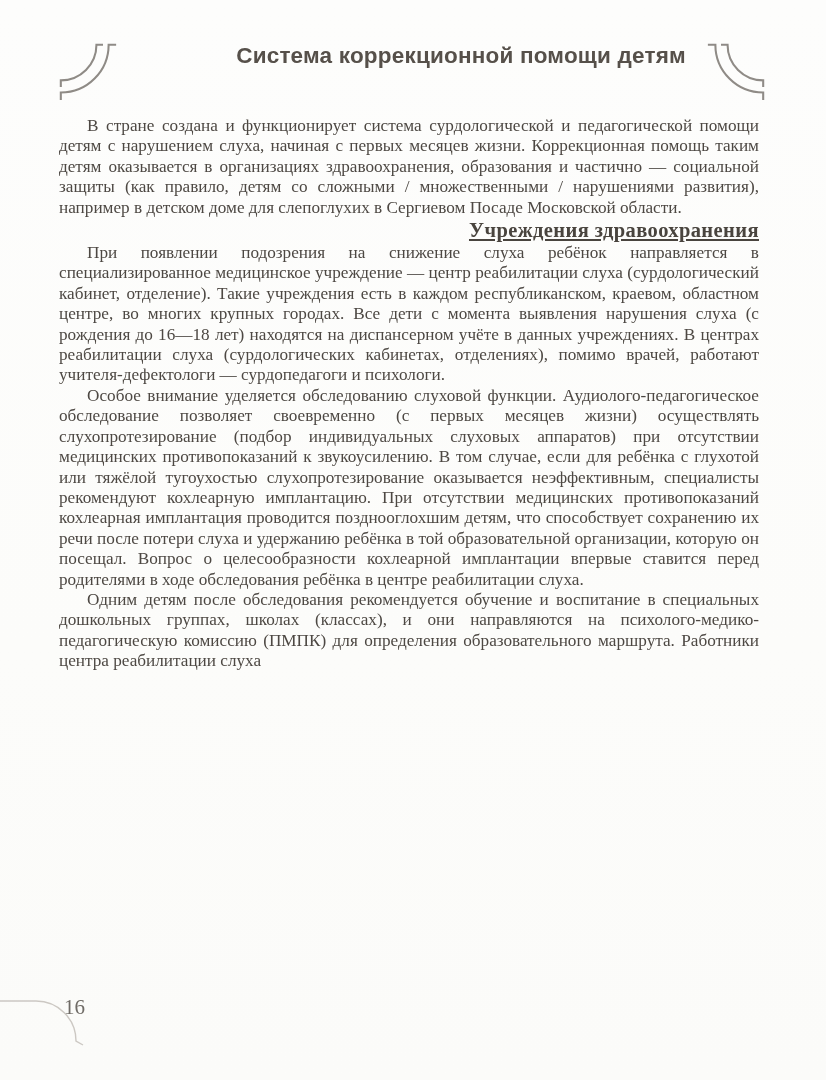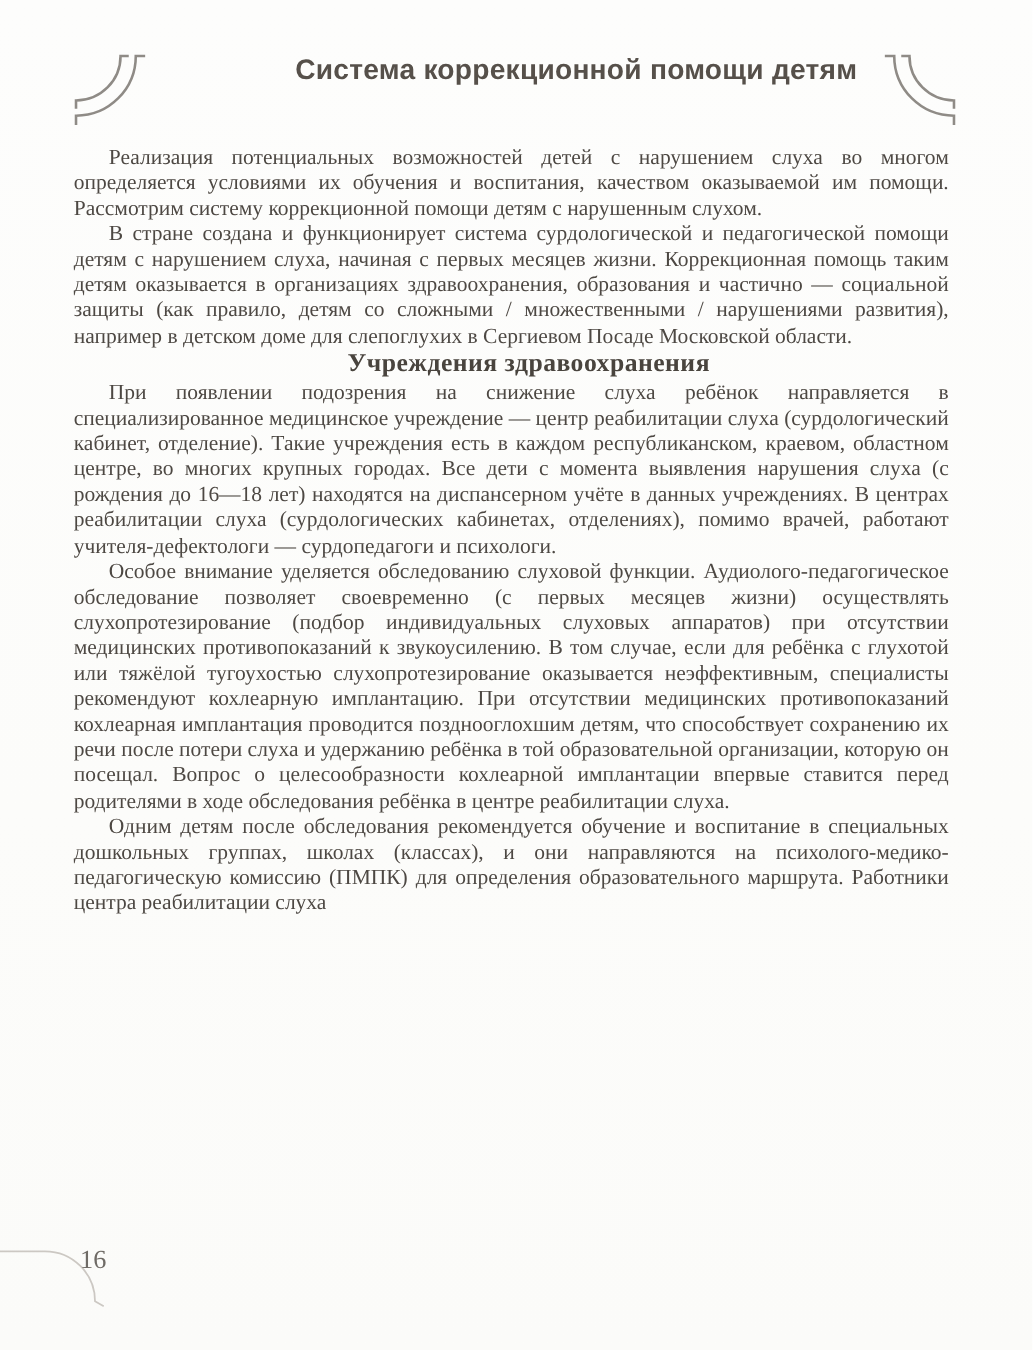--- a/index.html
+++ b/index.html
@@ -59,25 +59,26 @@
     hyphens: auto;
   }
   .body-block p {
     margin: 0;
     text-indent: 28px;
   }
   .section-heading {
     font-size: 20.5px;
     line-height: 25px;
     font-weight: bold;
-    text-align: center;
+    text-align: right;
     text-indent: 0;
     margin: 20px 0 27px 0;
     color: #49443e;
     letter-spacing: 0.4px;
+    text-decoration: underline;
   }
   .page-number {
     position: absolute;
     left: 64px;
     top: 996px;
     font-size: 21px;
     line-height: 22px;
     color: #6f6b66;
     font-family: "Liberation Serif", serif;
   }
@@ -95,21 +96,20 @@
   <svg class="ornament ornament-tr" width="62" height="60" viewBox="0 0 66 64">
     <path d="M49 4 H42 A38 38 0 0 1 4 42 V49"></path>
     <path d="M63 4 H55 A51 51 0 0 1 4 55 V63"></path>
   </svg>
 
   <div class="title-block">
     <span class="title-line">Система коррекционной помощи детям</span>
   </div>
 
   <div class="body-block">
-    <p>Реализация потенциальных возможностей детей с нарушением слуха во многом определяется условиями их обучения и воспитания, качеством оказываемой им помощи. Рассмотрим систему коррекционной помощи детям с нарушенным слухом.</p>
     <p>В стране создана и функционирует система сурдологической и педагогической помощи детям с нарушением слуха, начиная с первых месяцев жизни. Коррекционная помощь таким детям оказывается в организациях здравоохранения, образования и частично — социальной защиты (как правило, детям со сложными / множественными / нарушениями развития), например в детском доме для слепоглухих в Сергиевом Посаде Московской области.</p>
 
     <p class="section-heading">Учреждения здравоохранения</p>
 
     <p>При появлении подозрения на снижение слуха ребёнок направляется в специализированное медицинское учреждение — центр реабилитации слуха (сурдологический кабинет, отделение). Такие учреждения есть в каждом республиканском, краевом, областном центре, во многих крупных городах. Все дети с момента выявления нарушения слуха (с рождения до 16—18 лет) находятся на диспансерном учёте в данных учреждениях. В центрах реабилитации слуха (сурдологических кабинетах, отделениях), помимо врачей, работают учителя-дефектологи — сурдопедагоги и психологи.</p>
     <p>Особое внимание уделяется обследованию слуховой функции. Аудиолого-педагогическое обследование позволяет своевременно (с первых месяцев жизни) осуществлять слухопротезирование (подбор индивидуальных слуховых аппаратов) при отсутствии медицинских противопоказаний к звукоусилению. В том случае, если для ребёнка с глухотой или тяжёлой тугоухостью слухопротезирование оказывается неэффективным, специалисты рекомендуют кохлеарную имплантацию. При отсутствии медицинских противопоказаний кохлеарная имплантация проводится позднооглохшим детям, что способствует сохранению их речи после потери слуха и удержанию ребёнка в той образовательной организации, которую он посещал. Вопрос о целесообразности кохлеарной имплантации впервые ставится перед родителями в ходе обследования ребёнка в центре реабилитации слуха.</p>
     <p>Одним детям после обследования рекомендуется обучение и воспитание в специальных дошкольных группах, школах (классах), и они направляются на психолого-медико-педагогическую комиссию (ПМПК) для определения образовательного маршрута. Работники центра реабилитации слуха</p>
   </div>
 
   <svg class="ornament-bl" width="100" height="58" viewBox="0 0 100 58">

